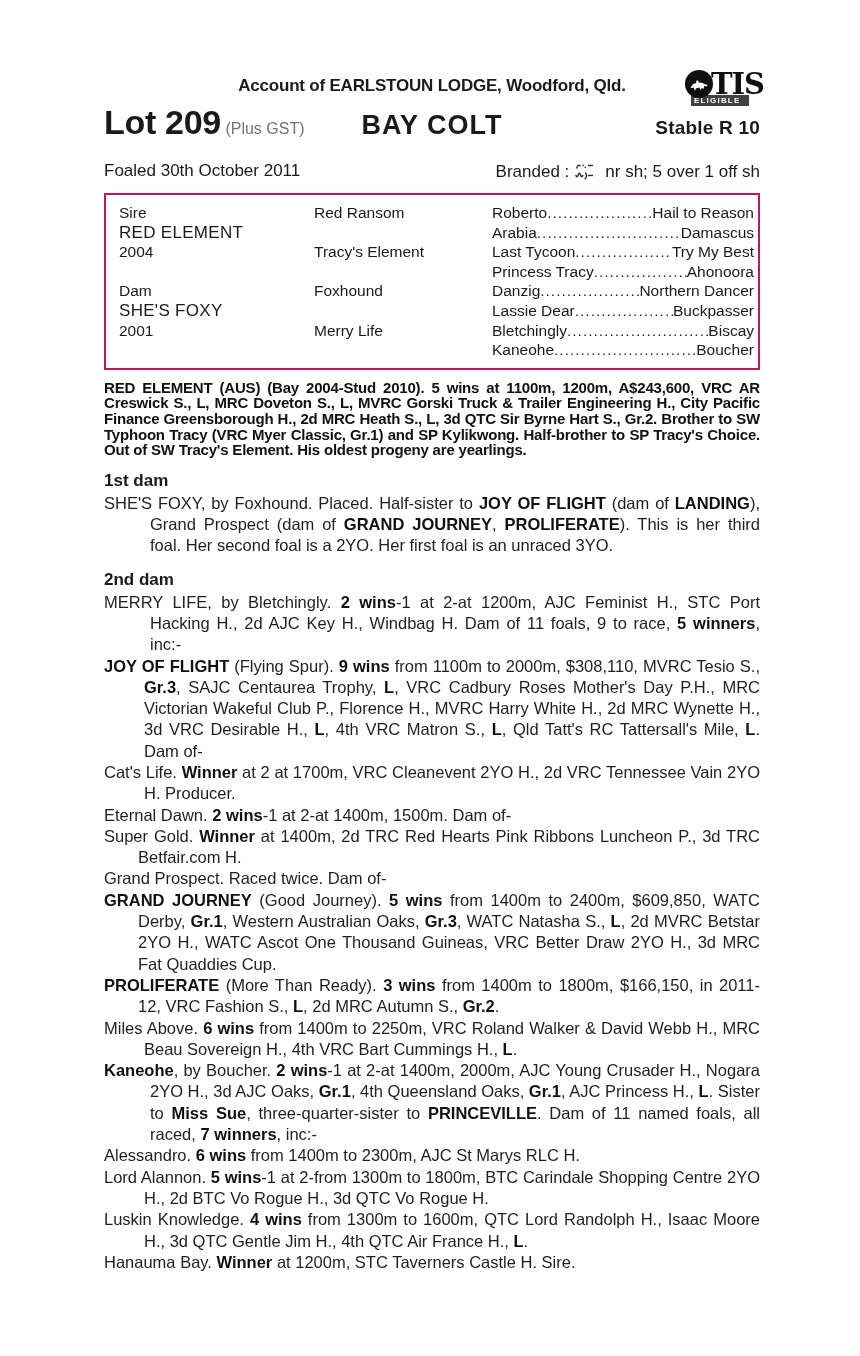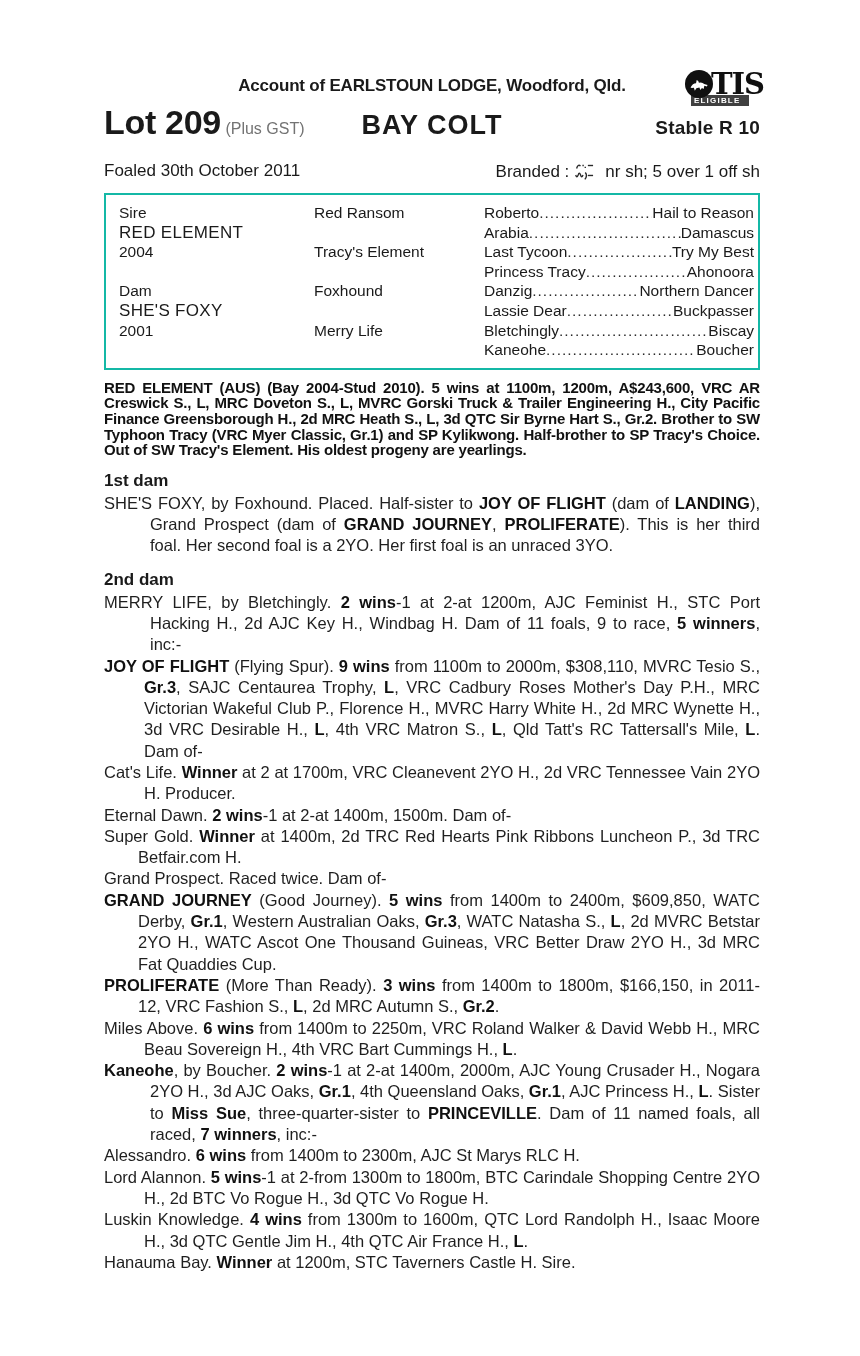--- a/index.html
+++ b/index.html
@@ -23,26 +23,26 @@
   .brand-mark{display:inline-block;vertical-align:middle;}
 
   
   .qtis{position:absolute;top:70px;right:96px;width:80px;height:52px;}
   .qtis-top{display:flex;align-items:center;justify-content:flex-end;}
   .qtis-q{width:28px;height:28px;border-radius:50%;background:#101010;display:flex;align-items:center;justify-content:center;flex:0 0 auto;margin-right:-2px;}
   .qtis-word{font-family:"DejaVu Serif","Liberation Serif",serif;font-weight:bold;font-size:29px;letter-spacing:-1px;line-height:28px;color:#101010;}
   .qtis-eligible{display:block;background:#404040;color:#ffffff;font-size:8px;font-weight:bold;letter-spacing:1.2px;padding:1px 3px;text-align:left;width:52px;margin:-3px 15px 0 auto;}
 
   
-  .ped-box{border:2px solid #14b8a6;margin-top:10px;padding:8px 4px 8px 13px;}
+  .ped-box{border:2px solid #be185d;margin-top:10px;padding:8px 4px 8px 13px;}
   .ped-row{display:flex;line-height:19.6px;font-size:15.5px;}
   .ped-c1{width:195px;flex:0 0 auto;}
   .ped-c1.big{font-weight:normal;font-size:17px;letter-spacing:0.3px;}
   .ped-c2{width:170px;flex:0 0 auto;}
-  .ped-c3{flex:1;display:flex;min-width:0;}
+  .ped-c3{flex:1;display:flex;min-width:0;margin-left:8px;}
   .ped-c3 .pl{white-space:nowrap;}
   .ped-c3 .dots{flex:1;overflow:hidden;white-space:nowrap;color:#2a2a2a;letter-spacing:1px;}
   .ped-c3 .dots::after{content:"...................................................................";}
   .ped-c3 .pr{white-space:nowrap;}
 
   
   .sire-summary{
     margin:10px 0 0 0;font-weight:bold;font-size:15px;line-height:15.6px;
     text-align:justify;letter-spacing:-0.2px;color:#111;
   }

